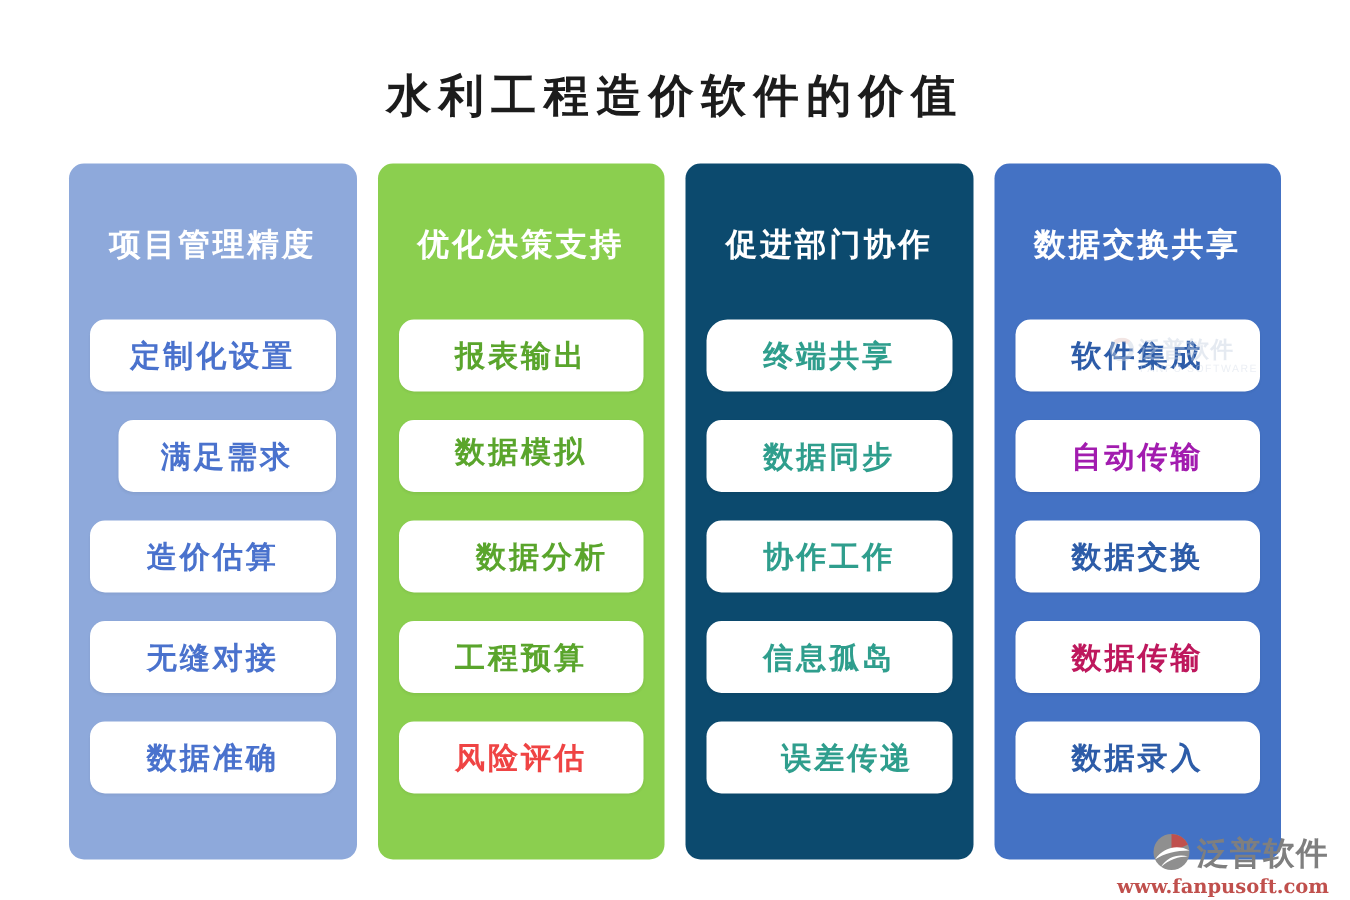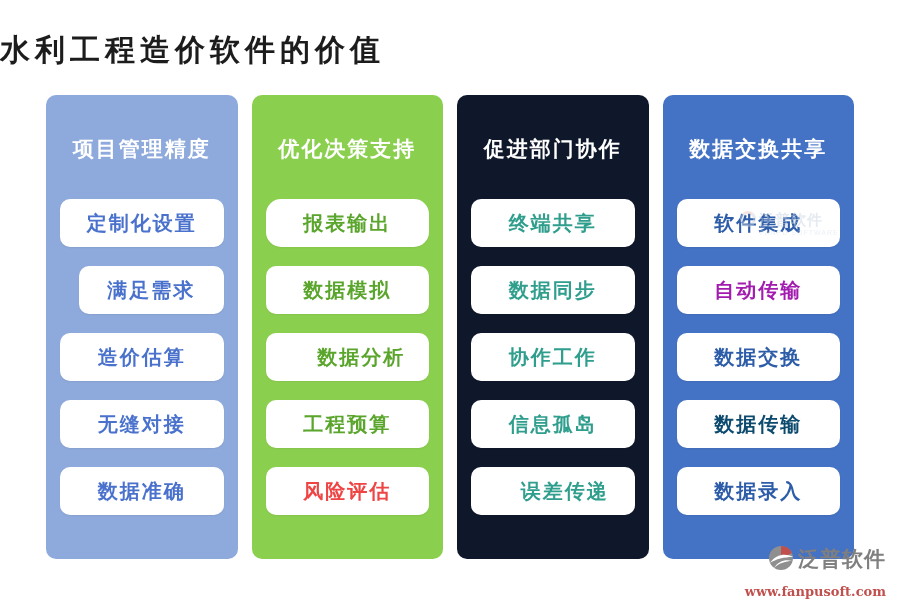--- a/index.html
+++ b/index.html
@@ -4,23 +4,23 @@
 <style>
   html, body { margin: 0; padding: 0; }
   body {
     width: 900px; height: 600px;
     background: #ffffff;
     font-family: "DejaVu Serif", "Liberation Serif", serif;
     overflow: hidden;
     position: relative;
   }
   .title {
-    margin: 0;
+    margin: 14px;
     padding-top: 30px;
-    text-align: left;
+    text-align: center;
     font-size: 30px;
     font-weight: bold;
     letter-spacing: 5px;
     color: #1c1c1c;
   }
   .columns {
     position: relative;
     width: 808px;
     margin: 24px auto 0 auto;
     height: 464px;
@@ -93,61 +93,61 @@
     font-weight: bold;
     color: #7f7f7f;
     letter-spacing: 1px;
     margin-left: 4px;
     font-family: "DejaVu Serif", "Liberation Serif", serif;
   }
   .footer .brand-url {
     font-size: 13px;
     font-weight: bold;
     color: #c0504d;
-    margin-top: 14px;
+    margin-top: 4px;
     font-family: "DejaVu Serif", "Liberation Serif", serif;
   }
 </style>
 </head>
 <body>
 
 <h1 class="title">水利工程造价软件的价值</h1>
 
 <div class="columns" id="columns">
 
 <div class="column" style="background: rgb(142, 169, 219);">
       <div class="col-header">项目管理精度</div>
       <div class="pill" style="color: rgb(74, 114, 205);">定制化设置</div>
       <div class="pill" style="color: rgb(74, 114, 205); margin-left: 19px;">满足需求</div>
       <div class="pill" style="color: rgb(74, 114, 205);">造价估算</div>
       <div class="pill" style="color: rgb(74, 114, 205);">无缝对接</div>
       <div class="pill" style="color: rgb(74, 114, 205); text-align: center;">数据准确</div>
     </div>
     <div class="column" style="background: rgb(139, 207, 79);">
       <div class="col-header">优化决策支持</div>
-      <div class="pill" style="color: rgb(90, 165, 44); border-radius: 15px;">报表输出</div>
-      <div class="pill" style="color: rgb(90, 165, 44);">数据模拟</div>
+      <div class="pill" style="color: rgb(90, 165, 44);">报表输出</div>
+      <div class="pill" style="color: rgb(90, 165, 44); font-family: Liberation Mono, monospace;">数据模拟</div>
       <div class="pill" style="color: rgb(90, 165, 44); padding-left: 28px;">数据分析</div>
       <div class="pill" style="color: rgb(90, 165, 44);">工程预算</div>
       <div class="pill" style="color: #ef4444;">风险评估</div>
     </div>
-    <div class="column" style="background: #0f172a;">
+    <div class="column" style="background: #0c4a6e;">
       <div class="col-header">促进部门协作</div>
-      <div class="pill" style="color: rgb(47, 158, 141);">终端共享</div>
+      <div class="pill" style="color: rgb(47, 158, 141); border-radius: 14px;">终端共享</div>
       <div class="pill" style="color: rgb(47, 158, 141);">数据同步</div>
       <div class="pill" style="color: rgb(47, 158, 141);">协作工作</div>
       <div class="pill" style="color: rgb(47, 158, 141);">信息孤岛</div>
       <div class="pill" style="color: rgb(47, 158, 141); padding-left: 24px;">误差传递</div>
     </div>
     <div class="column" style="background: rgb(68, 114, 196);">
       <div class="col-header">数据交换共享</div>
       <div class="pill" style="color: rgb(45, 92, 168);">软件集成</div>
       <div class="pill" style="color: #a21caf;">自动传输</div>
       <div class="pill" style="color: rgb(45, 92, 168);">数据交换</div>
-      <div class="pill" style="color: #0c4a6e; text-align: center;">数据传输</div>
+      <div class="pill" style="color: #be185d; text-align: center;">数据传输</div>
       <div class="pill" style="color: rgb(45, 92, 168);">数据录入</div>
     </div>
     <div class="watermark">
     <div class="wm-row">
       <span class="wm-swirl"></span>
       <span class="wm-cn">泛普软件</span>
     </div>
     <div class="wm-en">FANPU SOFTWARE</div>
   </div>
   </div>

